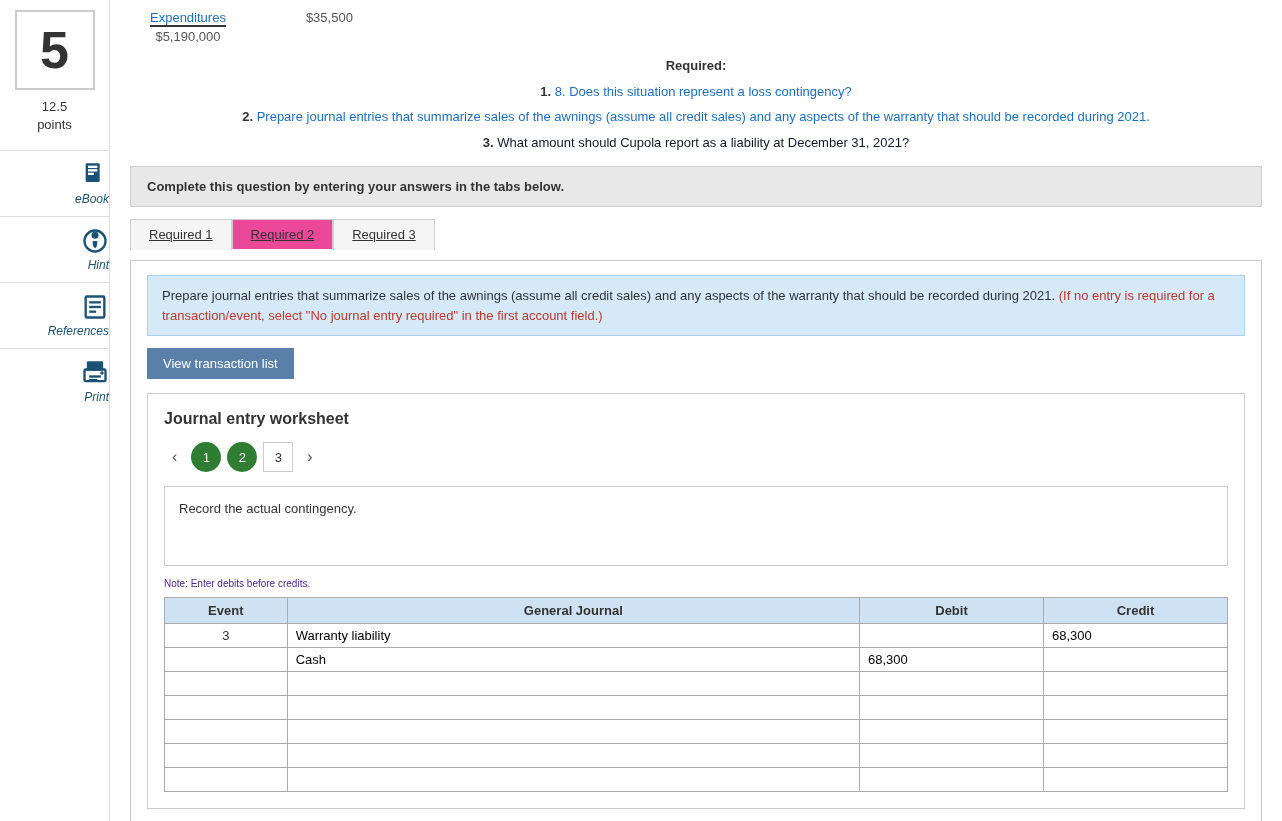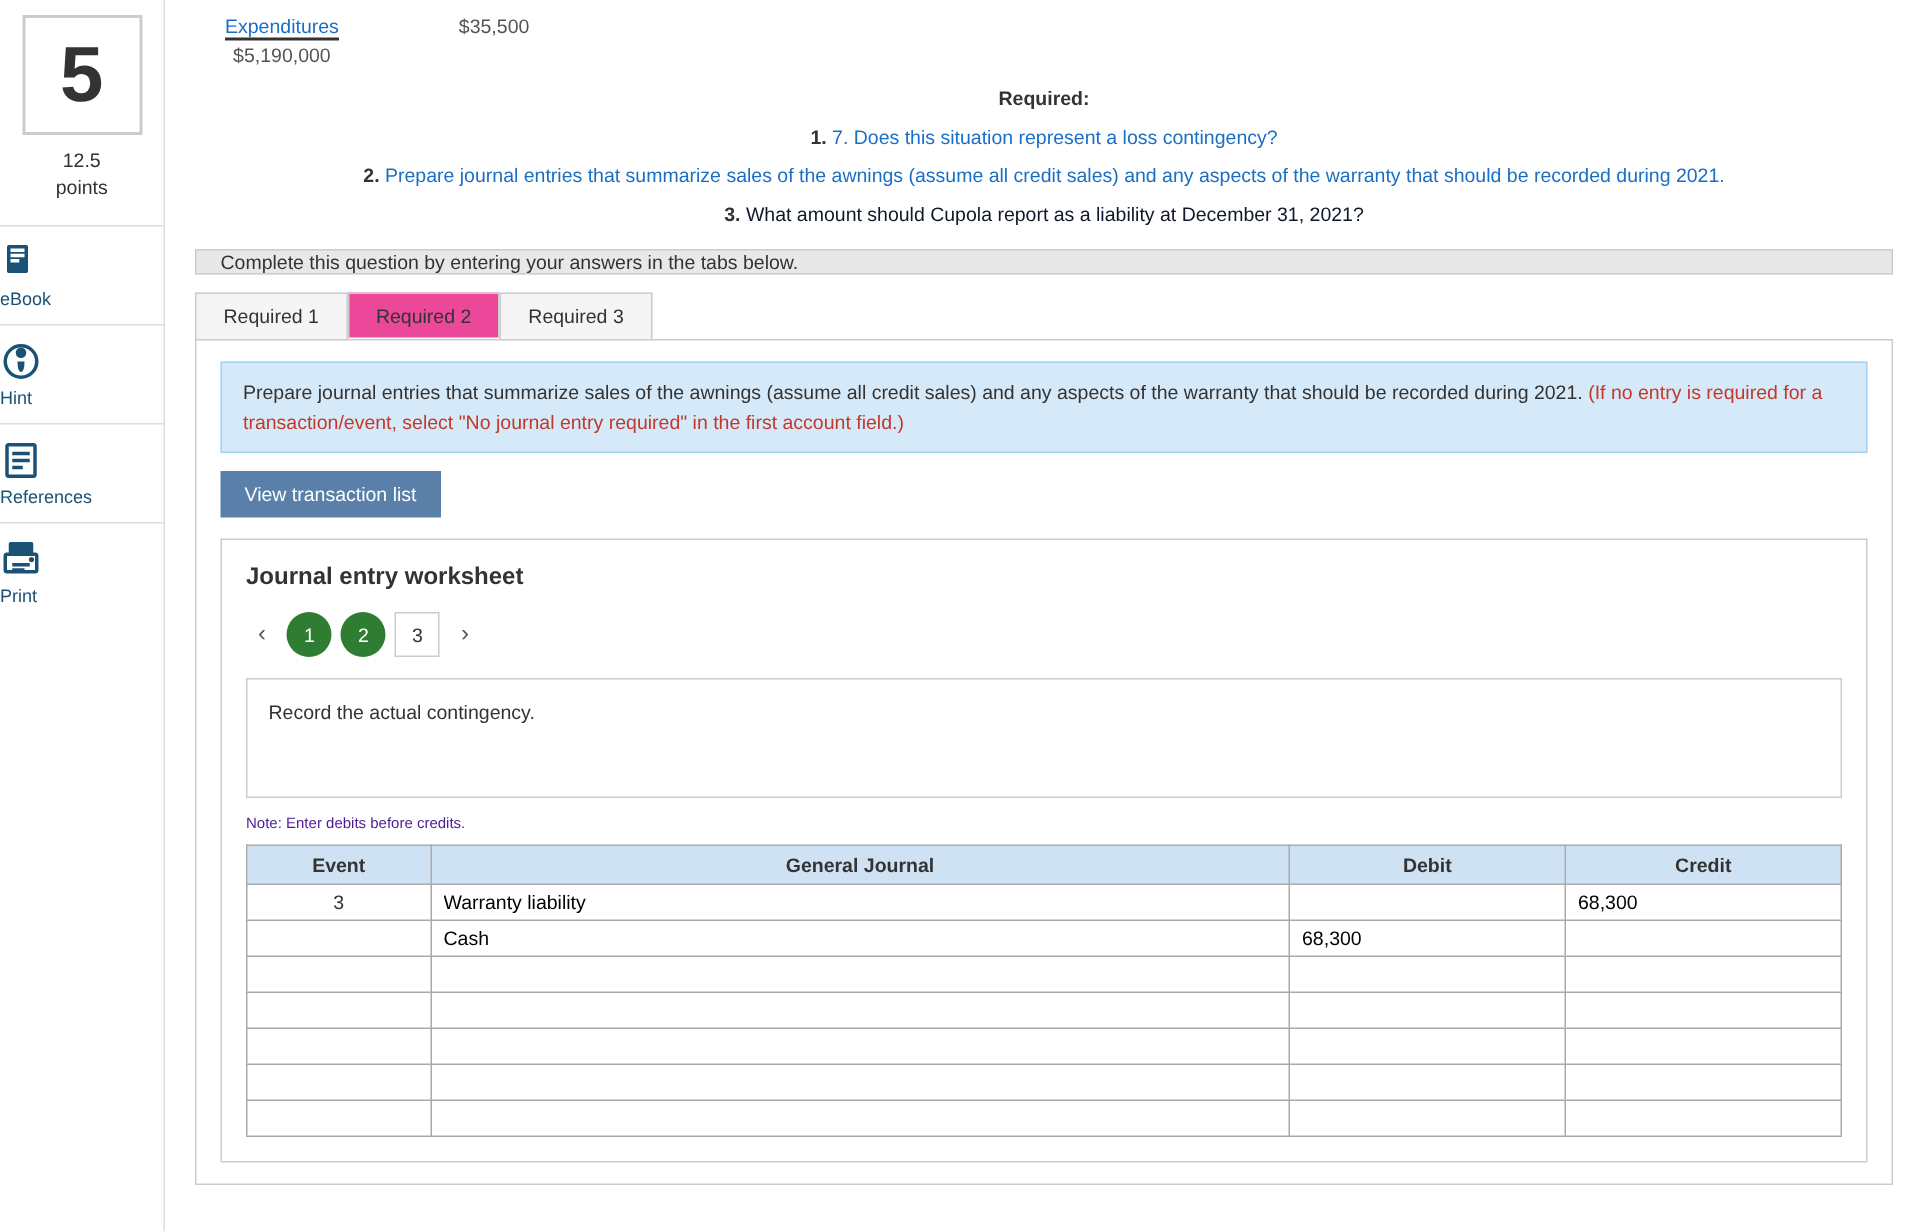--- a/index.html
+++ b/index.html
@@ -32,25 +32,26 @@
     .points-label {
       font-size: 13px;
       text-align: center;
       margin-bottom: 16px;
       line-height: 1.4;
     }
     .sidebar-item {
       width: 100%;
       display: flex;
       flex-direction: column;
-      align-items: flex-start;
+      align-items: flex-end;
       padding: 10px 0;
       border-top: 1px solid #ddd;
       cursor: pointer;
       color: #1a5276;
+      font-style: italic;
     }
     .sidebar-icon {
       width: 28px;
       height: 28px;
       margin-bottom: 3px;
     }
     .sidebar-item-label { font-size: 12px; color: #1a5276; }
 
     
     .content { flex: 1; padding: 10px 20px; overflow-y: auto; }
@@ -68,28 +69,28 @@
     
     .required-section { margin-bottom: 14px; text-align: center; }
     .required-section p { margin-bottom: 6px; line-height: 1.5; }
     .required-section .label-bold { font-weight: bold; }
     .required-section .link-text { color: #1a6fc4; }
 
     
     .instruction-box {
       background: #e8e8e8;
       border: 1px solid #ccc;
-      padding: 0 16px;
+      padding: 12px 16px;
       margin-bottom: 12px;
-      font-weight: normal;
-      font-size: 13px;
-    }
-
-    
-    .tabs { display: flex; margin-bottom: 0; }
+      font-weight: bold;
+      font-size: 13px;
+    }
+
+    
+    .tabs { display: flex; margin-bottom: 10px; text-decoration: underline; }
     .tab {
       padding: 7px 18px;
       border: 1px solid #ccc;
       border-bottom: none;
       cursor: pointer;
       font-size: 13px;
       background: #f5f5f5;
       color: #333;
     }
     .tab.active {
@@ -279,21 +280,21 @@
       </div>
       <div class="header-table-col">
         <div>$35,500</div>
       </div>
     </div>
 
     <div class="required-section">
       <p><span class="label-bold">Required:</span></p>
       <p>
         <span class="label-bold">1.</span>
-        <span class="link-text" style="color:#1a6fc4;">7. Does this situation represent a loss contingency?</span>
+        <span class="link-text" style="color:#1a6fc4;">8. Does this situation represent a loss contingency?</span>
       </p>
       <p>
         <span class="label-bold">2. </span>
         <span class="link-text" style="color:#1a6fc4;">Prepare journal entries that summarize sales of the awnings (assume all credit sales) and any aspects of the warranty that should be recorded during 2021.</span>
       </p>
       <p>
         <span class="label-bold">3. </span>
         <span class="link-text" style="color:#0f172a;">What amount should Cupola report as a liability at December 31, 2021?</span>
       </p>
     </div>

